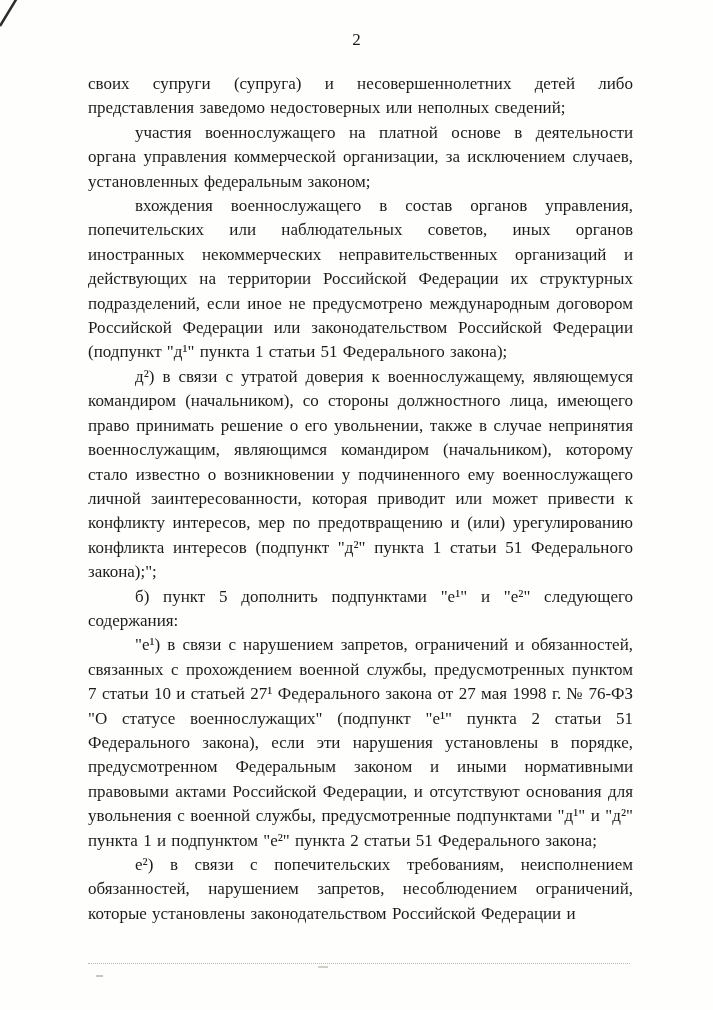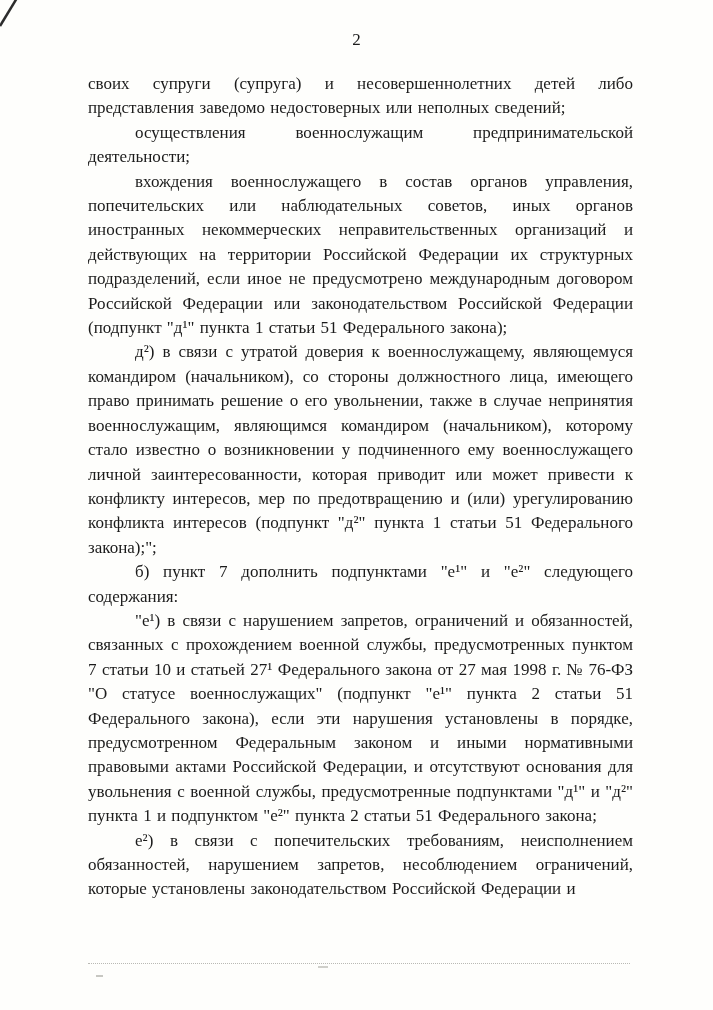--- a/index.html
+++ b/index.html
@@ -75,24 +75,24 @@
 </style>
 </head>
 <body>
 
 <div class="page">
 
   <div class="page-number">2</div>
 
   <div class="content">
     <p class="no-indent">своих супруги (супруга) и несовершеннолетних детей либо представления заведомо недостоверных или неполных сведений;</p>
-    <p>осуществления военнослужащим предпринимательской деятельности;</p>
+    <p>участия военнослужащего на платной основе в деятельности органа управления коммерческой организации, за исключением случаев, установленных федеральным законом;</p>
     <p>вхождения военнослужащего в состав органов управления, попечительских или наблюдательных советов, иных органов иностранных некоммерческих неправительственных организаций и действующих на территории Российской Федерации их структурных подразделений, если иное не предусмотрено международным договором Российской Федерации или законодательством Российской Федерации (подпункт "д¹" пункта 1 статьи 51 Федерального закона);</p>
     <p>д²) в связи с утратой доверия к военнослужащему, являющемуся командиром (начальником), со стороны должностного лица, имеющего право принимать решение о его увольнении, также в случае непринятия военнослужащим, являющимся командиром (начальником), которому стало известно о возникновении у подчиненного ему военнослужащего личной заинтересованности, которая приводит или может привести к конфликту интересов, мер по предотвращению и (или) урегулированию конфликта интересов (подпункт "д²" пункта 1 статьи 51 Федерального закона);";</p>
-    <p>б) пункт 7 дополнить подпунктами "е¹" и "е²" следующего содержания:</p>
+    <p>б) пункт 5 дополнить подпунктами "е¹" и "е²" следующего содержания:</p>
     <p>"е¹) в связи с нарушением запретов, ограничений и обязанностей, связанных с прохождением военной службы, предусмотренных пунктом 7 статьи 10 и статьей 27¹ Федерального закона от 27 мая 1998 г. № 76-ФЗ "О статусе военнослужащих" (подпункт "е¹" пункта 2 статьи 51 Федерального закона), если эти нарушения установлены в порядке, предусмотренном Федеральным законом и иными нормативными правовыми актами Российской Федерации, и отсутствуют основания для увольнения с военной службы, предусмотренные подпунктами "д¹" и "д²" пункта 1 и подпунктом "е²" пункта 2 статьи 51 Федерального закона;</p>
     <p>е²) в связи с попечительских требованиям, неисполнением обязанностей, нарушением запретов, несоблюдением ограничений, которые установлены законодательством Российской Федерации и</p>
   </div>
 
   <svg class="scan-corner" width="22" height="30">
     <line x1="17" y1="-2" x2="0" y2="26" stroke="#2c2c2c" stroke-width="2.5"></line>
   </svg>
 
   <div class="scan-bottom-line"></div>
   <div class="scan-speck-1"></div>

